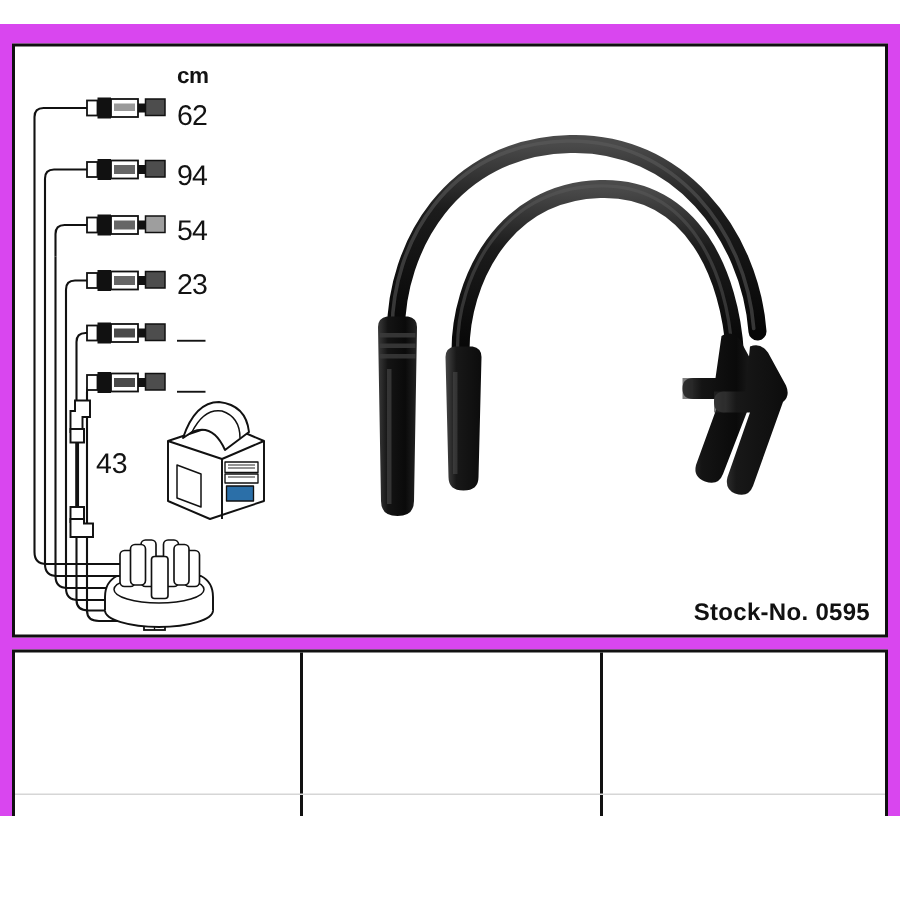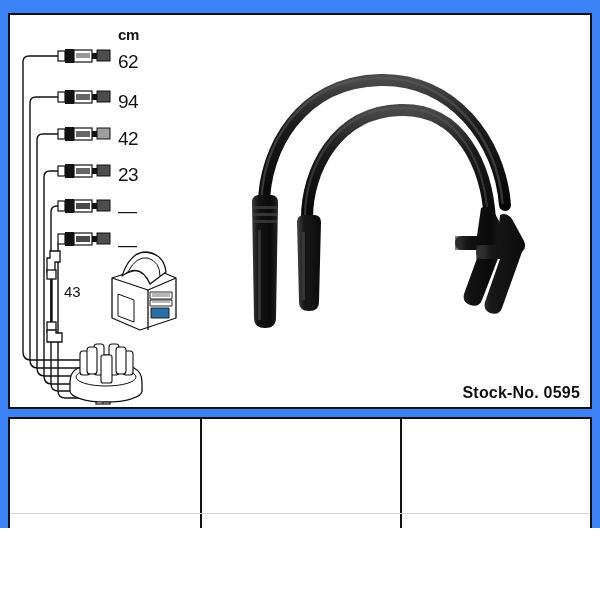--- a/index.html
+++ b/index.html
@@ -8,22 +8,23 @@
     padding: 0;
     background: #ffffff;
   }
   body {
     font-family: "Liberation Sans", sans-serif;
   }
   #page {
     position: relative;
     width: 600px;
     height: 528px;
-    background: #3b82f6;
+    background: #d946ef;
     overflow: hidden;
+    margin-top: 16px;
   }
 
   
   .main-frame {
     position: absolute;
     left: 8px;
     top: 13px;
     width: 584px;
     height: 396px;
     border: 2px solid #111111;
@@ -417,27 +418,27 @@
       <rect x="492" y="534" width="32" height="7" fill="#111111"></rect>
       <rect x="492" y="541" width="32" height="4" fill="#ffffff"></rect>
       <path d="M492,545 L524,545 L537,580 L479,580 Z" fill="#111111"></path>
     </g>
   </svg>
 
   <div class="len-col">
     <span class="len-unit">cm</span>
     <span class="len-val" style="top:26px;">62</span>
     <span class="len-val" style="top:66px;">94</span>
-    <span class="len-val" style="top:103px;">42</span>
+    <span class="len-val" style="top:103px;">54</span>
     <span class="len-val" style="top:139px;">23</span>
     <span class="len-val" style="top:175px;">—</span>
     <span class="len-val" style="top:209px;">—</span>
   </div>
 
-  <div style="position:absolute; left:64px; top:283px; font-size:15px; color:#131313;">43</div>
+  <div style="position:absolute; left:64px; top:283px; font-size:19px; color:#131313;">43</div>
 
   <div class="stock-no">Stock-No. 0595</div>
 
   <div class="bottom-frame">
     <div class="vdiv" style="left:190px;"></div>
     <div class="vdiv" style="left:390px;"></div>
     <div class="hdiv" style="top:94px;"></div>
   </div>
 
 </div>

